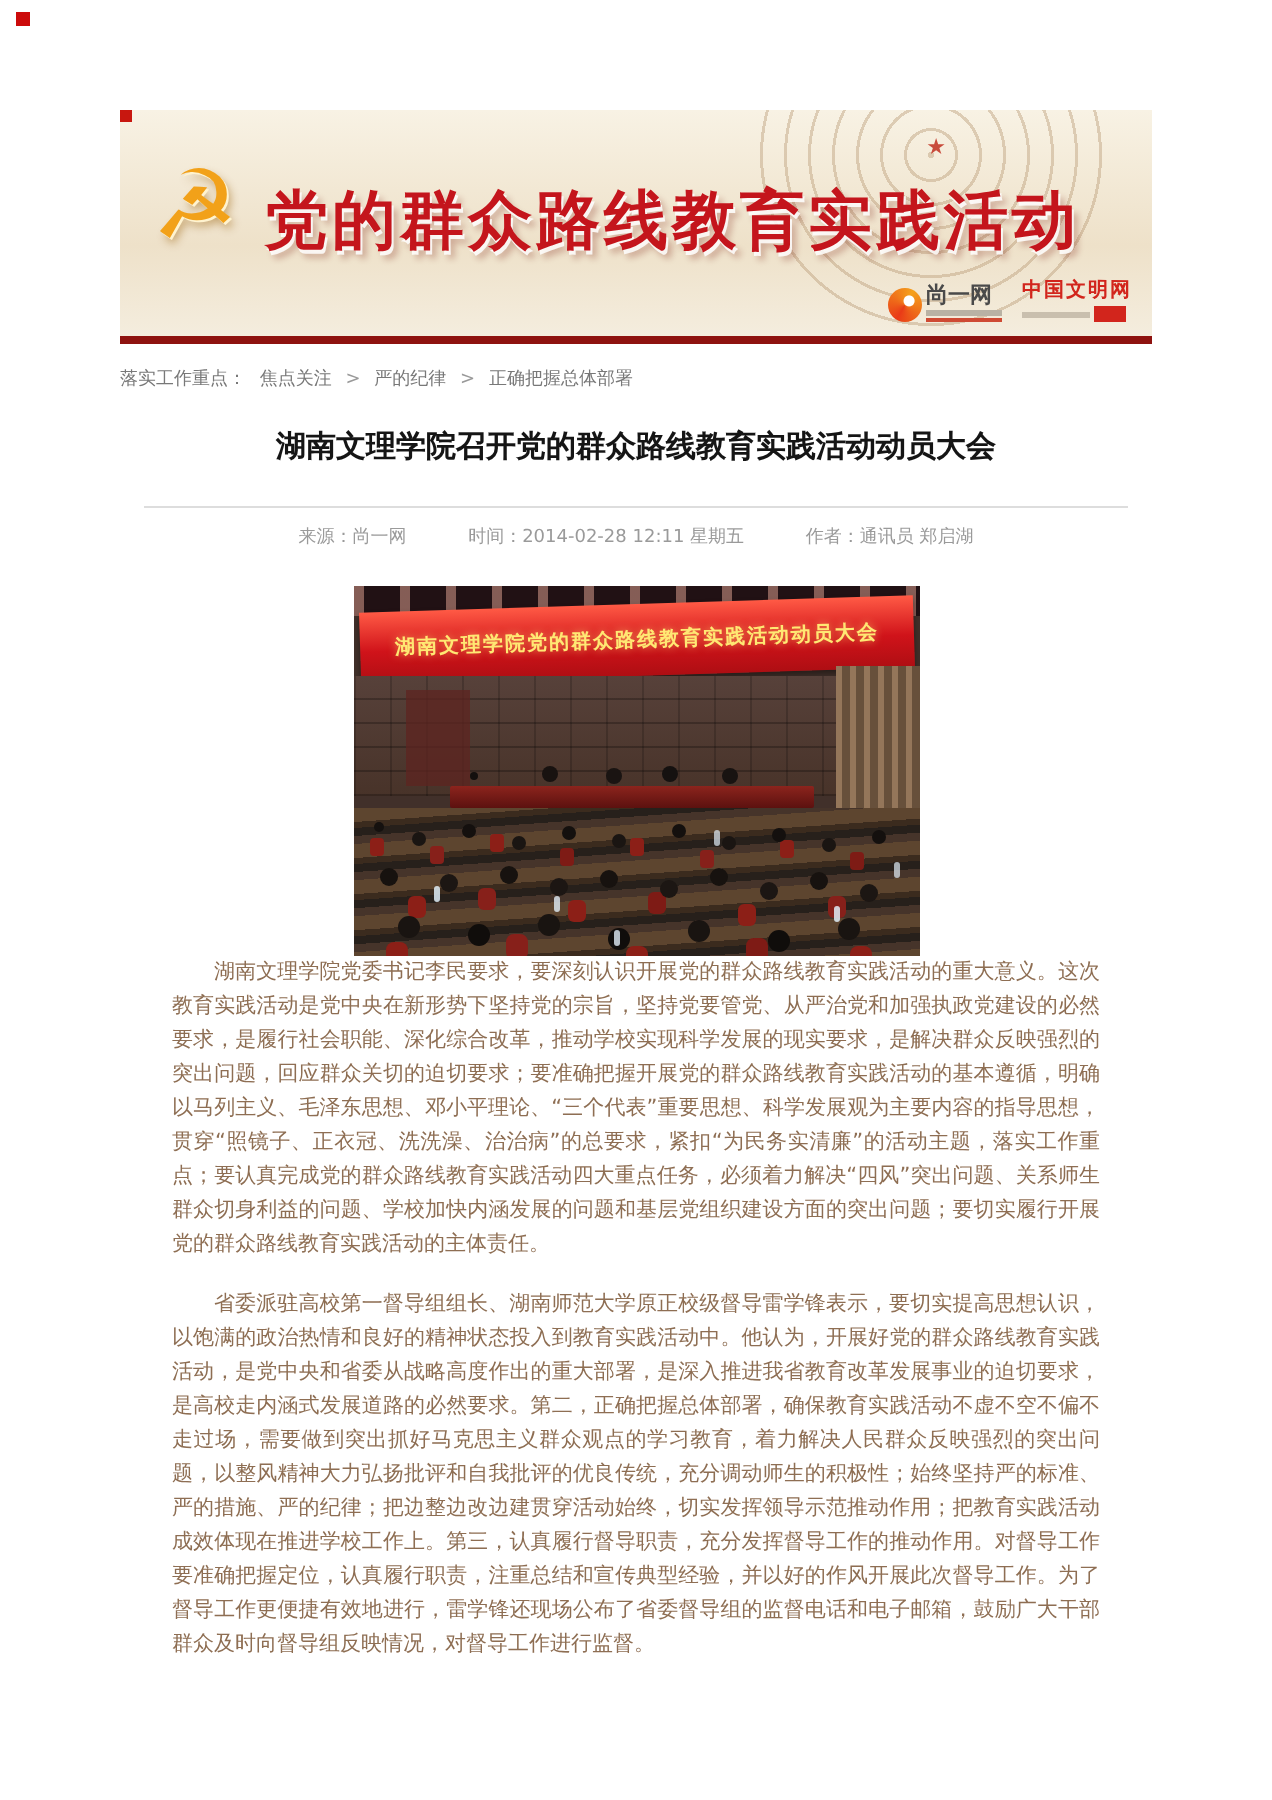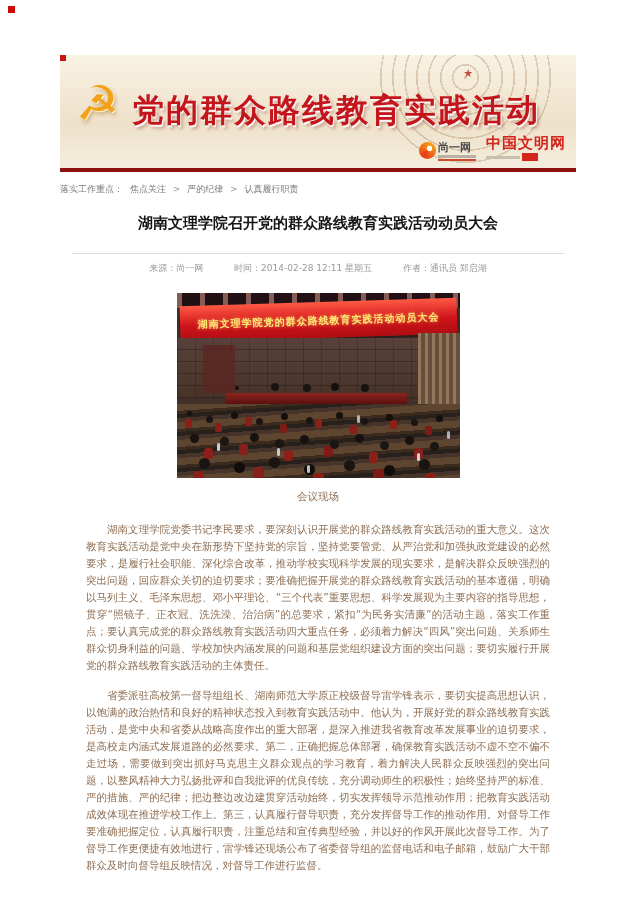--- a/index.html
+++ b/index.html
@@ -15,30 +15,30 @@
   .ceiling{position:absolute;right:18px;top:-70px;width:185px;height:185px;border-radius:50%;
     background:repeating-radial-gradient(circle at center,rgba(186,156,120,.55) 0 1.5px,rgba(0,0,0,0) 1.5px 12px);
     opacity:.8;}
   .ceiling-star{position:absolute;right:103px;top:12px;font-size:11px;color:#c43a2a;opacity:.9;}
   .emblem{position:absolute;left:16px;top:24px;font-size:48px;line-height:1;color:#f2a119;
     text-shadow:1px 1px 0 #fff3cf,2px 3px 4px rgba(150,90,0,.45);}
   .banner-title{position:absolute;left:72px;top:34px;font-size:32px;font-weight:bold;color:#c4151c;
     letter-spacing:2px;white-space:nowrap;
     text-shadow:1px 2px 0 rgba(255,255,255,.85),3px 4px 3px rgba(120,20,10,.28);}
   .banner-logos{position:absolute;right:10px;bottom:7px;display:flex;align-items:flex-end;gap:10px;}
-  .sunnews-logo{display:flex;align-items:flex-start;gap:2px;}
+  .sunnews-logo{display:flex;align-items:flex-end;gap:2px;}
   .swirl{width:17px;height:17px;border-radius:50%;
     background:radial-gradient(circle at 62% 38%,#fff 0 2.5px,rgba(255,255,255,0) 3px),
                conic-gradient(from 210deg,#e93a17,#f5a11c,#e93a17);}
   .sunnews-txtcol{display:flex;flex-direction:column;line-height:1;}
   .sunnews-name{font-size:11px;font-weight:bold;color:#4a4a4a;}
   .logo-bar{margin-top:2px;width:38px;height:3px;background:#b9b2a4;}
   .logo-bar.red{background:#cf4a33;height:2px;margin-top:1px;}
   .wenming-logo{display:flex;flex-direction:column;line-height:1;}
-  .wenming-name{font-size:15px;font-weight:bold;color:#d2251c;letter-spacing:1px;}
+  .wenming-name{font-size:10px;font-weight:bold;color:#d2251c;letter-spacing:1px;}
   .wenming-sub{margin-top:2px;display:flex;align-items:center;gap:2px;}
   .wenming-bar{width:34px;height:3px;background:#c9bfae;}
   .wenming-chip{width:16px;height:8px;background:#d2251c;}
 
   
   .breadcrumb{width:516px;margin:11px auto 0;font-size:9px;color:#787878;}
   .breadcrumb a{color:#787878;text-decoration:none;cursor:pointer;}
   .breadcrumb .sep{margin:0 4px;color:#999;}
   .breadcrumb .prefix{margin-right:4px;}
 
@@ -129,21 +129,21 @@
       </div>
     </div>
   </div>
 
   <div class="breadcrumb">
     <span class="prefix">落实工作重点：</span>
     <a>焦点关注</a>
     <span class="sep">&gt;</span>
     <a>严的纪律</a>
     <span class="sep">&gt;</span>
-    <a>认真履行职责</a>
+    <a>正确把握总体部署</a>
   </div>
 
   <div class="article">
     <h1 class="article-title">湖南文理学院召开党的群众路线教育实践活动动员大会</h1>
     <hr class="title-rule">
     <div class="article-meta">
       <span>来源：尚一网</span>
       <span>时间：2014-02-28 12:11 星期五</span>
       <span>作者：通讯员 郑启湖</span>
     </div>
@@ -160,20 +160,19 @@
           <div class="ph-panel"></div>
           <div class="ph-curtain"></div>
           <div class="ph-heads-front"></div>
           <div class="ph-table"></div>
           <div class="ph-floor"></div>
           <div class="ph-chairs"></div>
           <div class="ph-heads"></div>
           <div class="ph-bottles"></div>
         </div>
       </div>
-      <div class="caption">会议现场</div>
 
       <p>湖南文理学院党委书记李民要求，要深刻认识开展党的群众路线教育实践活动的重大意义。这次教育实践活动是党中央在新形势下坚持党的宗旨，坚持党要管党、从严治党和加强执政党建设的必然要求，是履行社会职能、深化综合改革，推动学校实现科学发展的现实要求，是解决群众反映强烈的突出问题，回应群众关切的迫切要求；要准确把握开展党的群众路线教育实践活动的基本遵循，明确以马列主义、毛泽东思想、邓小平理论、“三个代表”重要思想、科学发展观为主要内容的指导思想，贯穿“照镜子、正衣冠、洗洗澡、治治病”的总要求，紧扣“为民务实清廉”的活动主题，落实工作重点；要认真完成党的群众路线教育实践活动四大重点任务，必须着力解决“四风”突出问题、关系师生群众切身利益的问题、学校加快内涵发展的问题和基层党组织建设方面的突出问题；要切实履行开展党的群众路线教育实践活动的主体责任。</p>
       <p>省委派驻高校第一督导组组长、湖南师范大学原正校级督导雷学锋表示，要切实提高思想认识，以饱满的政治热情和良好的精神状态投入到教育实践活动中。他认为，开展好党的群众路线教育实践活动，是党中央和省委从战略高度作出的重大部署，是深入推进我省教育改革发展事业的迫切要求，是高校走内涵式发展道路的必然要求。第二，正确把握总体部署，确保教育实践活动不虚不空不偏不走过场，需要做到突出抓好马克思主义群众观点的学习教育，着力解决人民群众反映强烈的突出问题，以整风精神大力弘扬批评和自我批评的优良传统，充分调动师生的积极性；始终坚持严的标准、严的措施、严的纪律；把边整边改边建贯穿活动始终，切实发挥领导示范推动作用；把教育实践活动成效体现在推进学校工作上。第三，认真履行督导职责，充分发挥督导工作的推动作用。对督导工作要准确把握定位，认真履行职责，注重总结和宣传典型经验，并以好的作风开展此次督导工作。为了督导工作更便捷有效地进行，雷学锋还现场公布了省委督导组的监督电话和电子邮箱，鼓励广大干部群众及时向督导组反映情况，对督导工作进行监督。</p>
 
     </div>
   </div>
 </div>
 
 </body></html>

